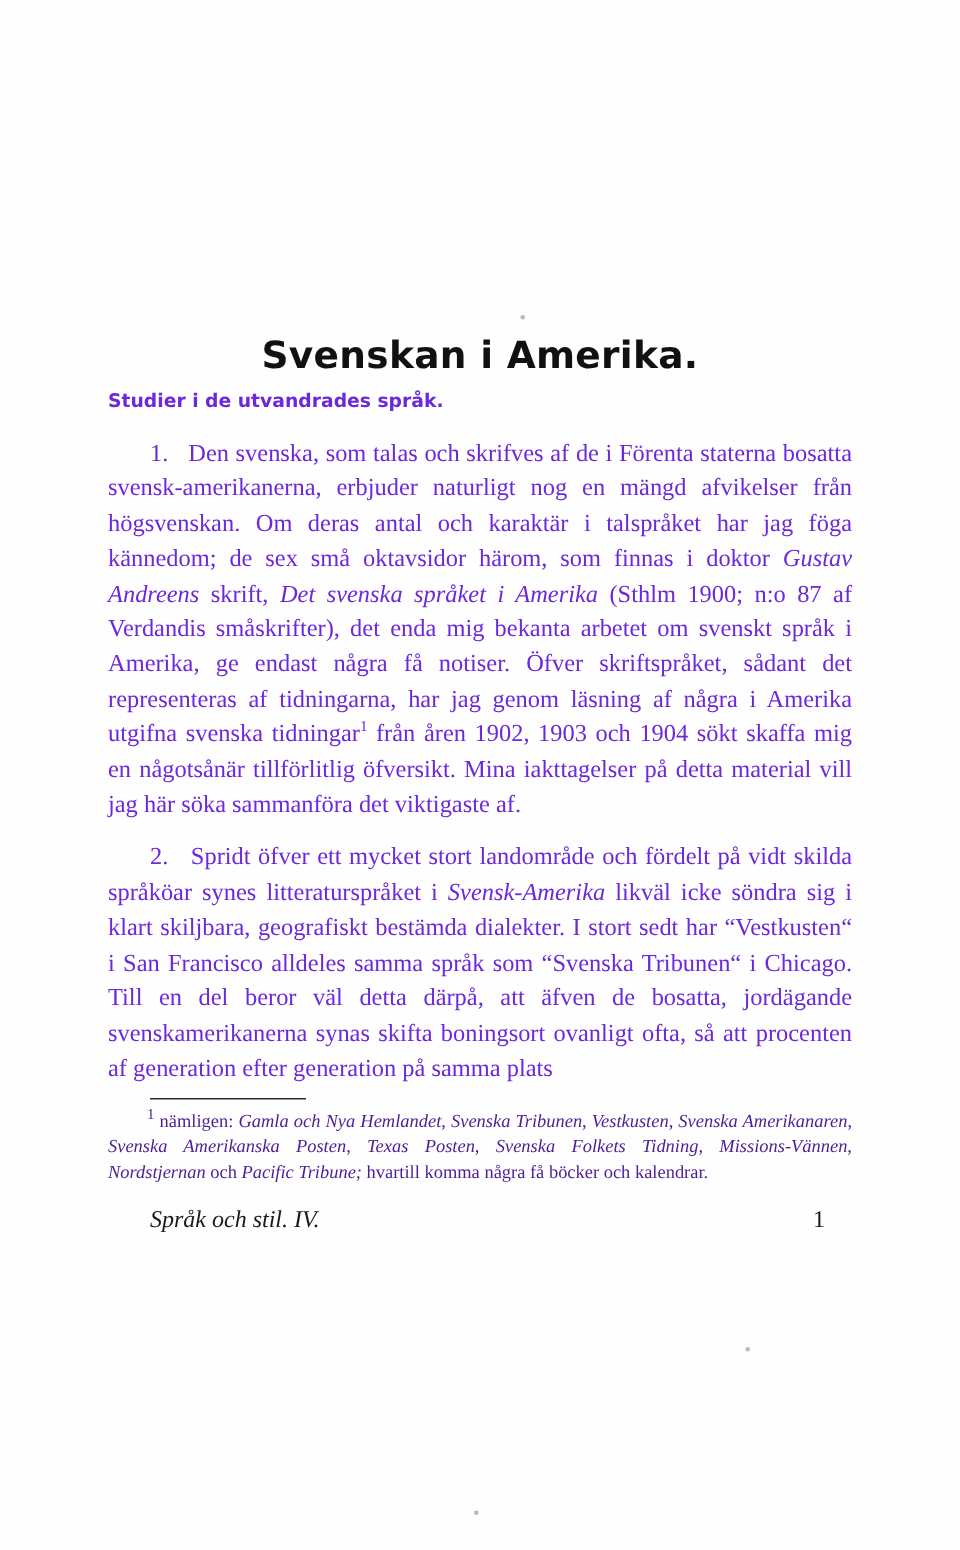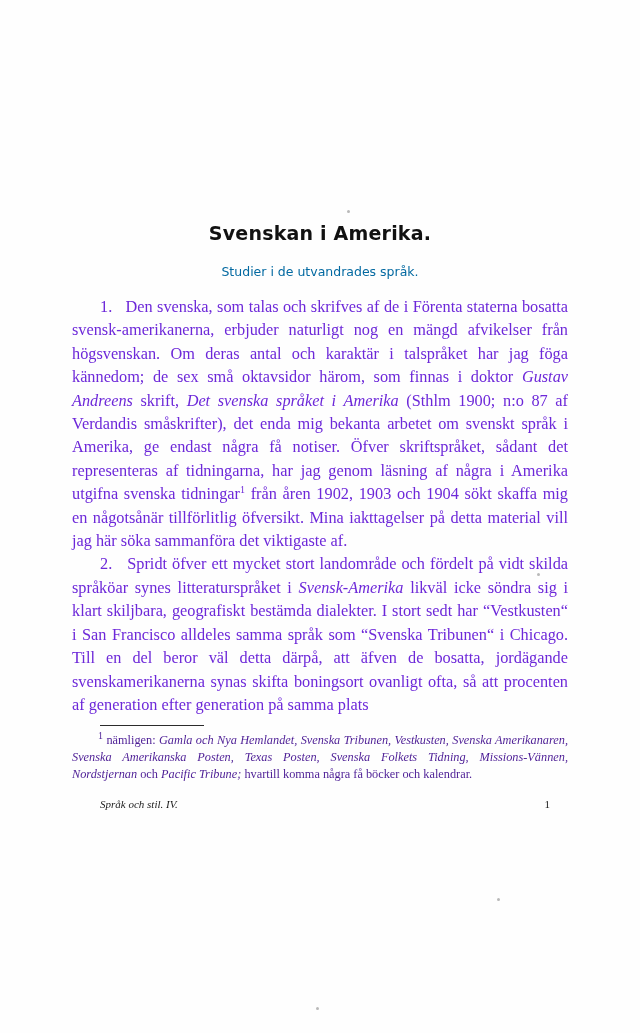--- a/index.html
+++ b/index.html
@@ -24,45 +24,45 @@
   }
   .content {
     position: absolute;
     left: 72px;
     top: 222px;
     width: 496px;
   }
   .doc-title {
     text-align: center;
     font-family: "DejaVu Sans", sans-serif;
-    font-size: 19px;
+    font-size: 25px;
     font-weight: bold;
     letter-spacing: 0.2px;
-    margin: 0 0 20px 0;
+    margin: 0 0 8px 0;
     color: #111;
   }
   .doc-subtitle {
-    text-align: center;
+    text-align: left;
     font-family: "DejaVu Sans", sans-serif;
     font-size: 12.5px;
-    font-weight: normal;
+    font-weight: bold;
     margin: 0 0 16px 0;
-    color: #0369a1;
+    color: #6d28d9;
   }
   p.body-par {
     margin: 0 0 0 0;
     font-size: 16.3px;
     line-height: 23.4px;
     text-align: justify;
     text-indent: 28px;
     color: #6d28d9;
     font-family: "Liberation Serif", serif;
   }
   p.body-par + p.body-par {
-    margin-top: 0px;
+    margin-top: 12px;
   }
   .it { font-style: italic; }
   .sup {
     font-size: 10px;
     vertical-align: super;
     line-height: 0;
   }
   .rule {
     width: 104px;
     height: 1px;
@@ -76,21 +76,21 @@
     margin: 0;
     color: #4c1d95;
   }
   .footnote .fn-indent { display: inline-block; width: 26px; }
   .footnote .it { font-style: italic; }
   .footer {
     margin-top: 16px;
     display: flex;
     justify-content: space-between;
     align-items: baseline;
-    font-size: 11px;
+    font-size: 16px;
   }
   .footer .sig {
     font-style: italic;
     padding-left: 28px;
   }
   .footer .pageno {
     font-style: normal;
     padding-right: 18px;
   }
   .speck {

